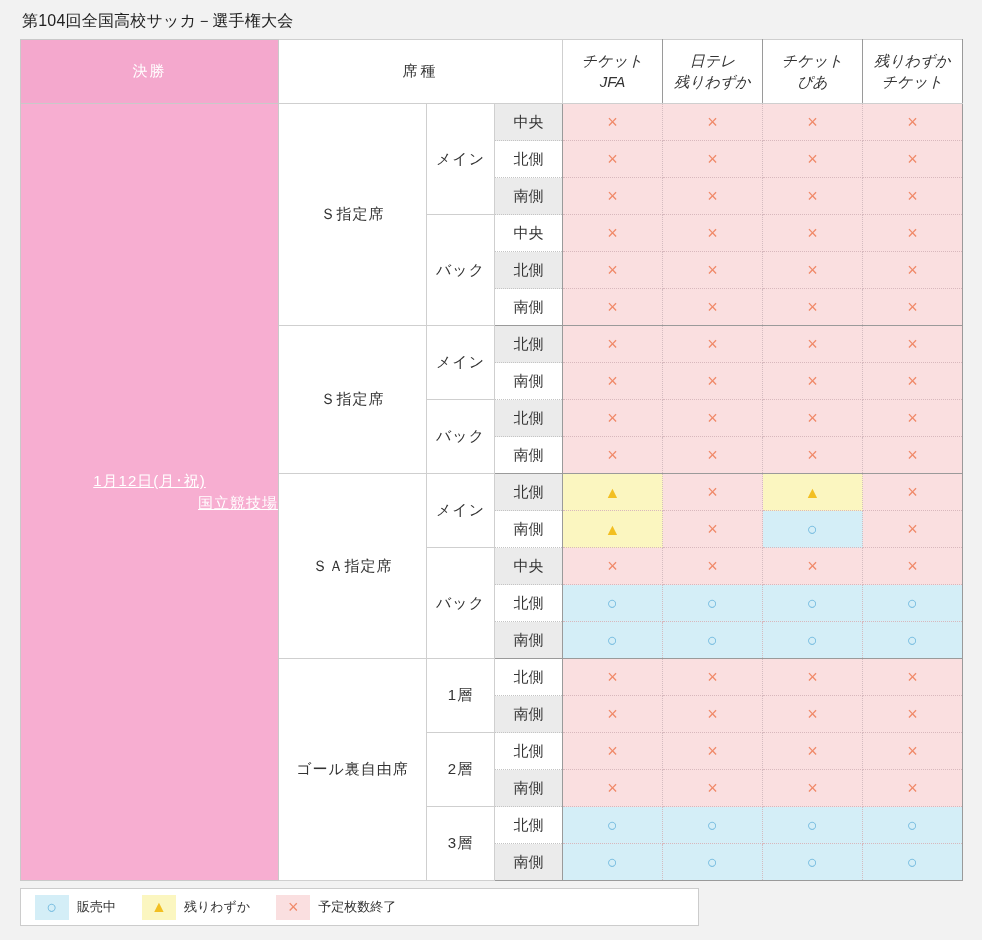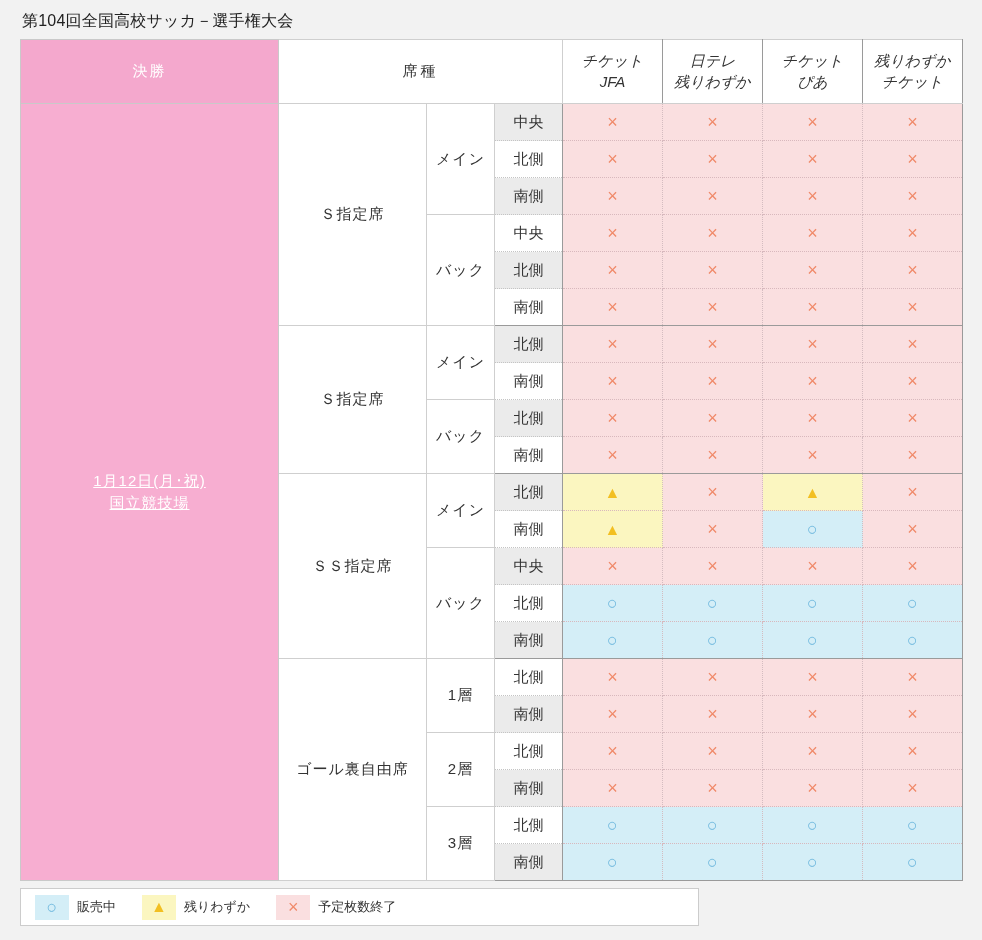--- a/index.html
+++ b/index.html
@@ -72,21 +72,21 @@
   .match-cell {
     background: #f7aed1;
     color: #fff;
     font-size: 22px;
     font-weight: bold;
     line-height: 1.45;
     letter-spacing: 1px;
     border: 1px solid #c9c9c9 !important;
     text-decoration: underline;
   }
-  .match-cell .m-line2 { display:block; }
+  .match-cell .m-line2 { display:block;text-align:right; }
   
   .seat-cat {
     background: #fff;
     font-size: 16px;
     letter-spacing: 1px;
     color: #333;
     border-right: 1px dotted #bbb !important;
   }
   .seat-side {
     background: #fff;
@@ -261,21 +261,21 @@
           <td class="status st-x v-last"><span class="mark mark-x">×</span></td>
         </tr>
         <tr>
           <td class="seat-pos plain">南側</td>
           <td class="status st-x v-first"><span class="mark mark-x">×</span></td>
           <td class="status st-x"><span class="mark mark-x">×</span></td>
           <td class="status st-x"><span class="mark mark-x">×</span></td>
           <td class="status st-x v-last"><span class="mark mark-x">×</span></td>
         </tr>
         <tr class="grp-top">
-          <td class="seat-cat" rowspan="5">ＳＳ指定席</td>
+          <td class="seat-cat" rowspan="5">ＳＡ指定席</td>
           <td class="seat-side" rowspan="2">メイン</td>
           <td class="seat-pos alt">北側</td>
           <td class="status st-t v-first"><span class="mark mark-t">▲</span></td>
           <td class="status st-x"><span class="mark mark-x">×</span></td>
           <td class="status st-t"><span class="mark mark-t">▲</span></td>
           <td class="status st-x v-last"><span class="mark mark-x">×</span></td>
         </tr>
         <tr>
           <td class="seat-pos plain">南側</td>
           <td class="status st-t v-first"><span class="mark mark-t">▲</span></td>

